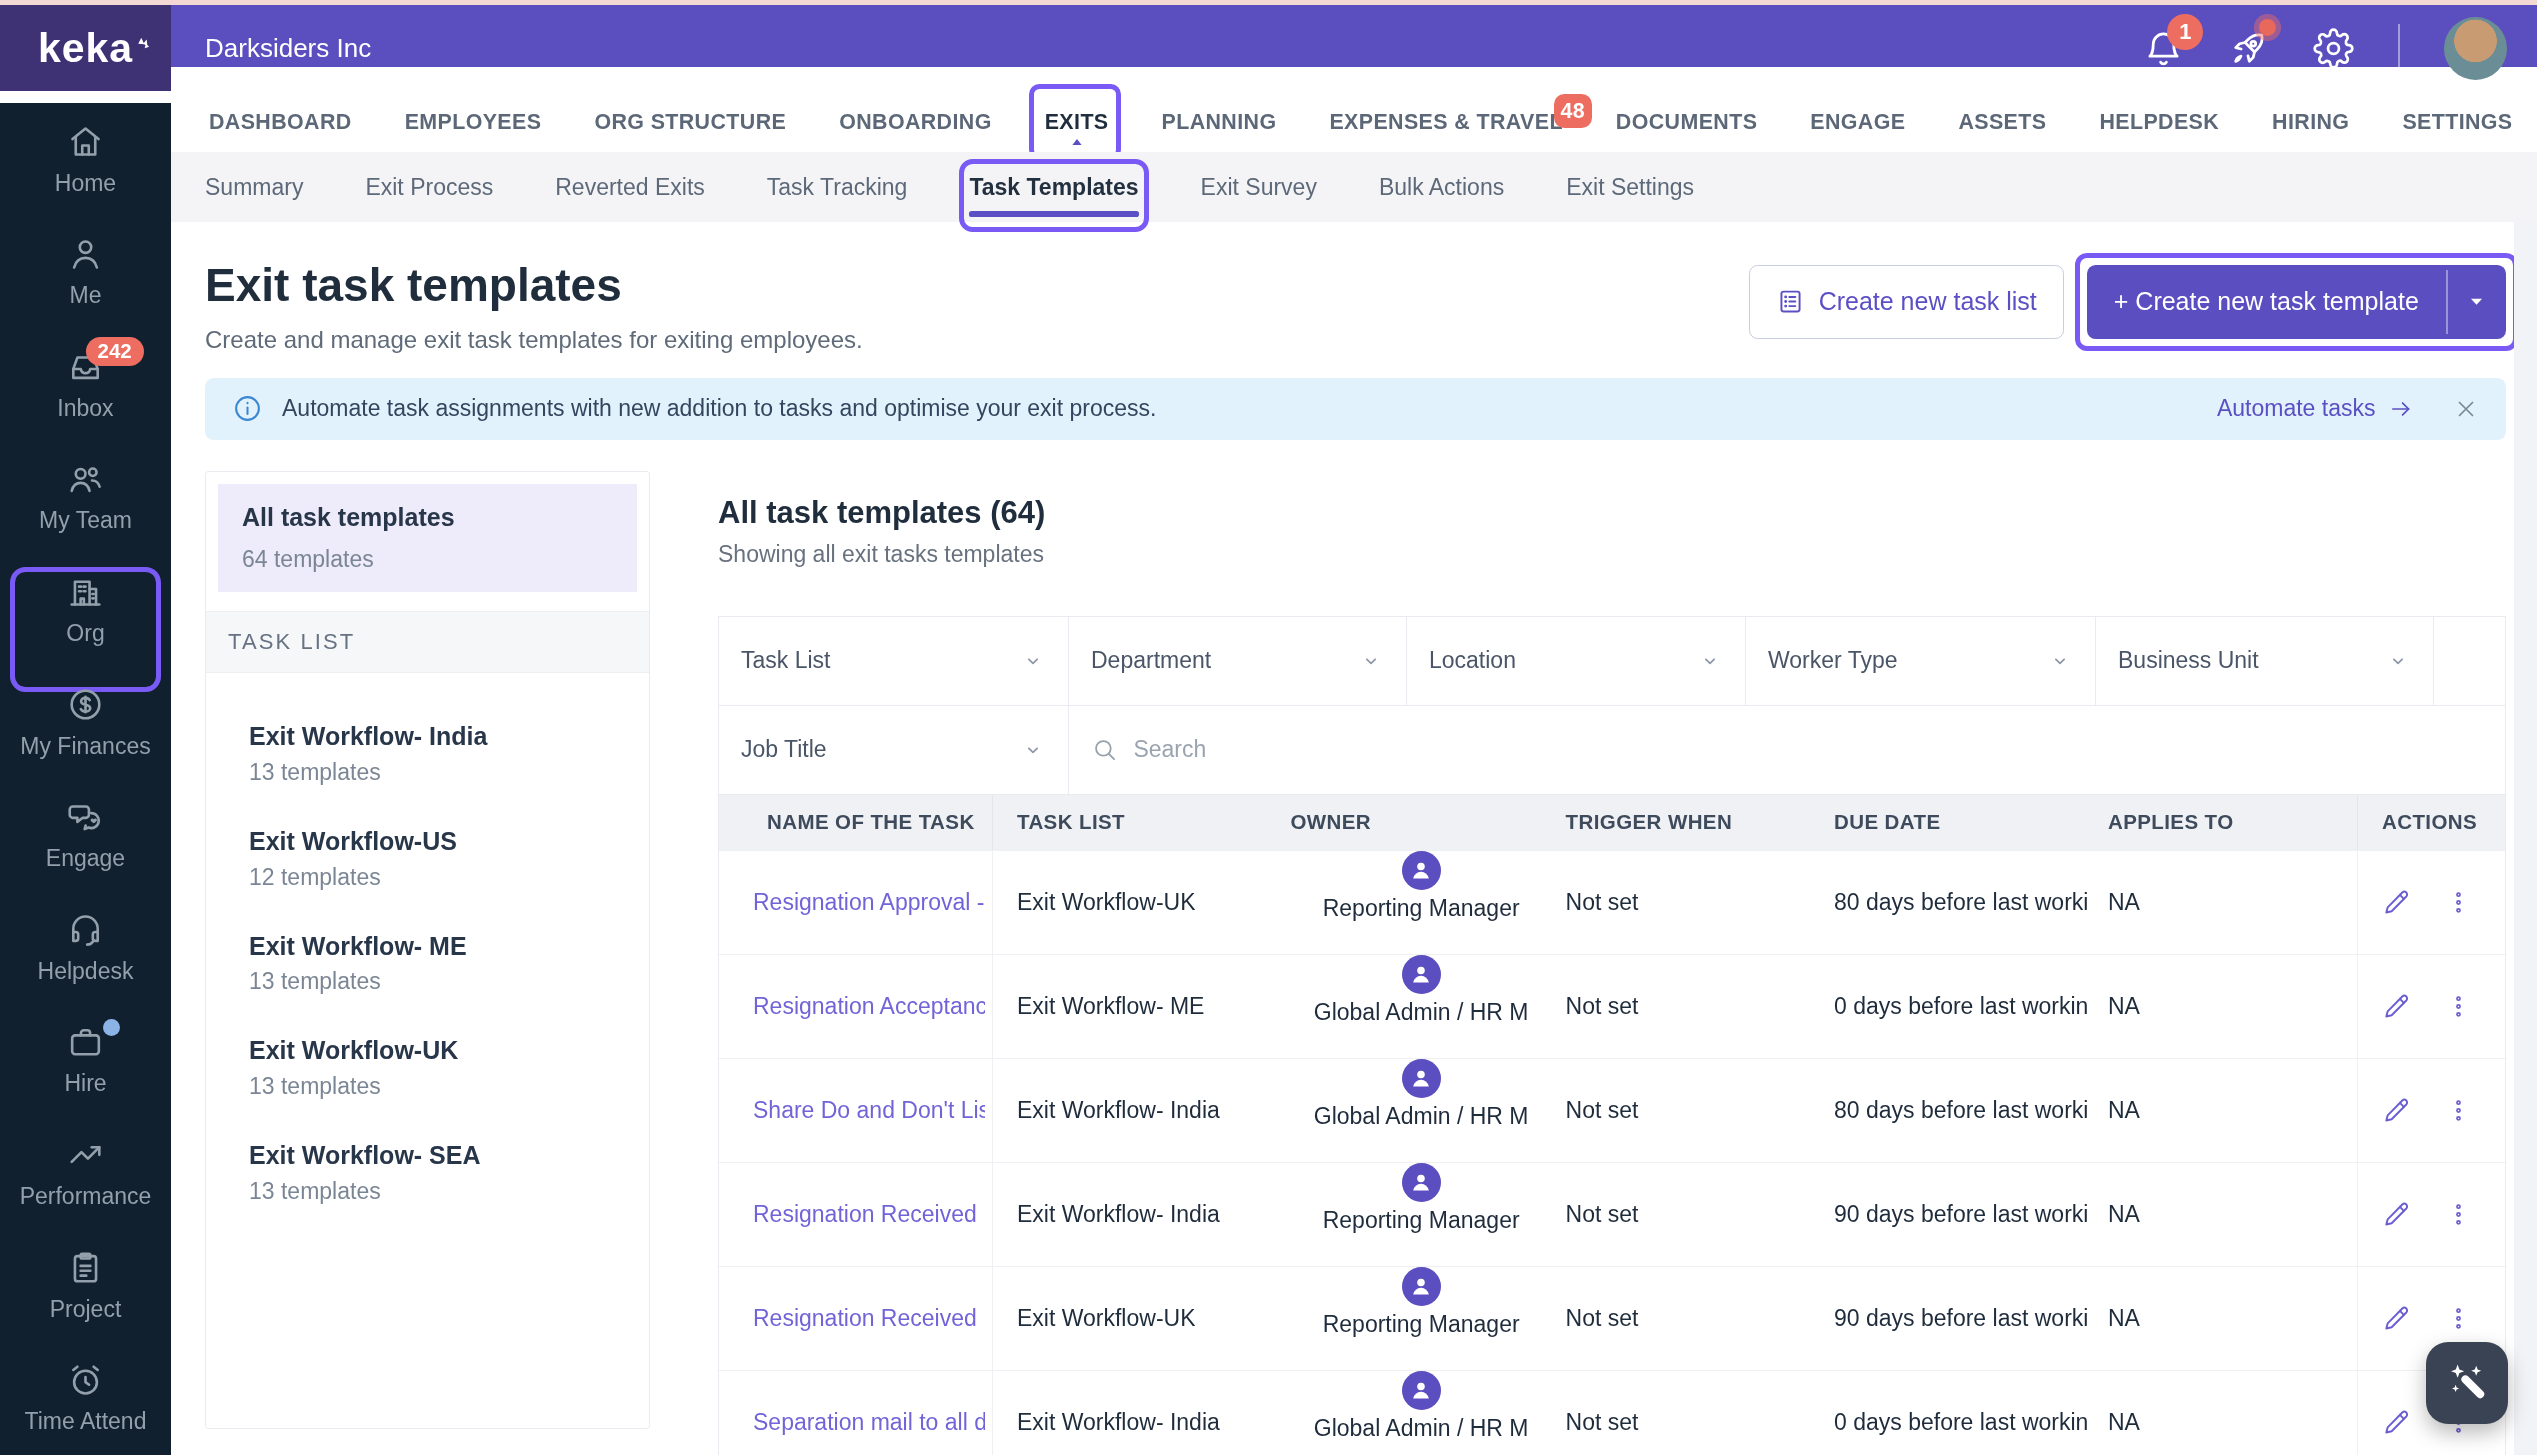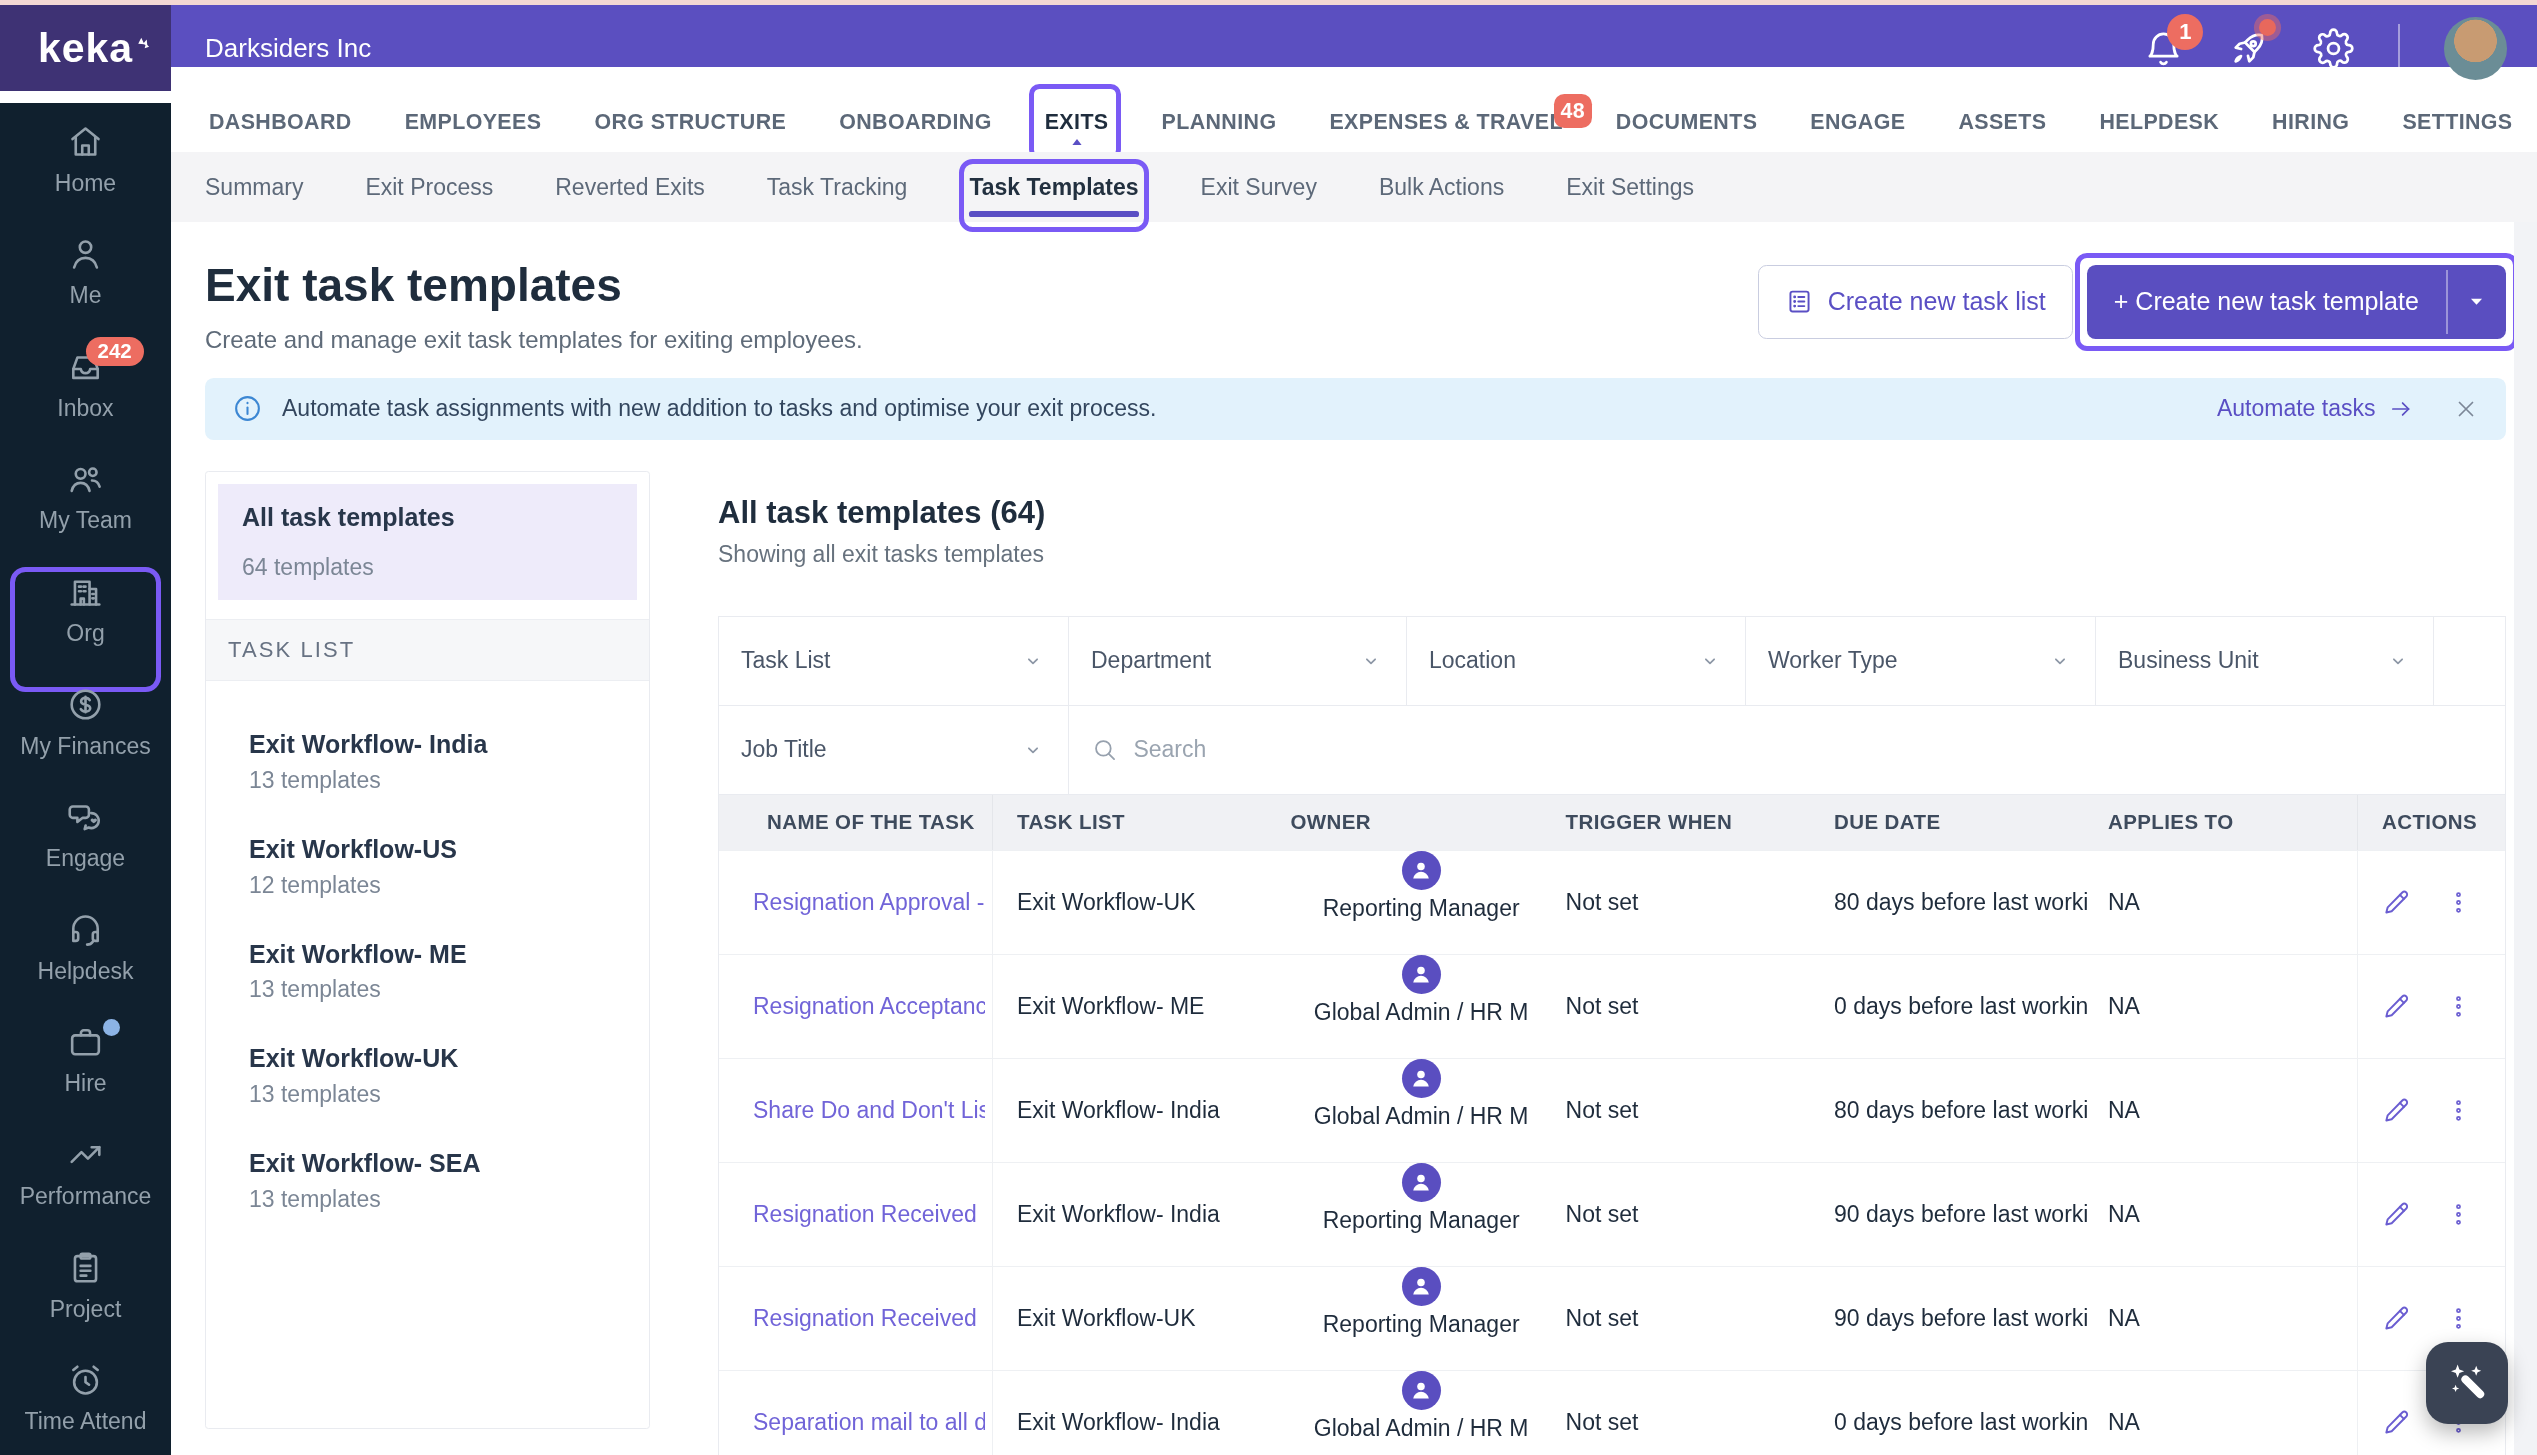--- a/index.html
+++ b/index.html
@@ -74,21 +74,21 @@
   .sub-item.active::after { content:""; position:absolute; left:0; right:0; bottom:5.1px; height:6px;
               background:#5a4fc4; border-radius:2.6px; }
 
   
   .content { position:absolute; top:222px; left:171px; right:0; bottom:0; background:#fff; }
   .scroll-strip { position:absolute; top:0; right:0; bottom:0; width:24px; background:#f2f3f6; z-index:5; }
 
   .page-head { display:flex; justify-content:space-between; align-items:flex-start; padding:36px 32.5px 0 34px; }
   .page-title { font-size:46px; font-weight:bold; color:#1f2d3d; }
   .page-sub { margin-top:13.7px; font-size:24px; color:#5f6b79; }
-  .head-actions { display:flex; align-items:center; gap:14px; padding-top:6.8px; }
+  .head-actions { display:flex; align-items:center; gap:23px; padding-top:6.8px; }
   .btn-outline { display:flex; align-items:center; gap:13.7px; height:74px; padding:0 26px;
                  border:1.7px solid #c9cde0; border-radius:8.6px; background:#fff; color:#5a4fc4;
                  font-size:25px; cursor:pointer; font-family:"Liberation Sans", sans-serif; }
   .btn-outline svg { width:29px; height:29px; }
   .split-btn { position:relative; display:flex; height:74px; border-radius:8.6px; background:#5a4ec0;
                color:#fff; overflow:visible; }
   .split-btn.annotated::before { content:""; position:absolute; inset:-12px; border:5.1px solid #7a5af5;
                border-radius:12px; pointer-events:none; }
   .split-main { display:flex; align-items:center; padding:0 27px; font-size:25px; color:#fff;
                 background:transparent; border:none; cursor:pointer; font-family:"Liberation Sans", sans-serif; }
@@ -107,21 +107,21 @@
   .banner-close { width:26px; height:26px; color:#7c8797; cursor:pointer; }
   .banner-close svg { width:26px; height:26px; }
 
   .body-row { display:flex; gap:68px; margin-top:31px; padding:0 32.5px 0 34px; }
 
   
   .left-panel { width:445px; min-width:445px; height:958px; border:1.7px solid #e9ebf0; border-radius:3.4px;
                 background:#fff; padding-top:12px; }
   .all-item { margin:0 12px; background:#eeebfa; padding:19px 24px; cursor:pointer; }
   .all-title { font-size:25px; font-weight:bold; color:#28364a; }
-  .all-sub { margin-top:22px; font-size:23px; color:#7b8695; }
+  .all-sub { margin-top:14px; font-size:23px; color:#7b8695; }
   .section-band { margin-top:19px; background:#f6f7f9; border-top:0.9px solid #eceef2; border-bottom:0.9px solid #eceef2;
                   padding:17px 22px; font-size:22px; color:#677283; letter-spacing:2.1px; }
   .wf-list { padding-top:29px; }
   .wf-item { padding:20.5px 31px 20.5px 43px; cursor:pointer; }
   .wf-title { font-size:25px; color:#28364a; font-weight:bold; }
   .wf-sub { margin-top:7.7px; font-size:23px; color:#7b8695; }
 
   
   .main-area { flex:1; min-width:0; }
   .tbl-heading { margin-top:24px; font-size:31px; font-weight:bold; color:#1f2d3d; }

